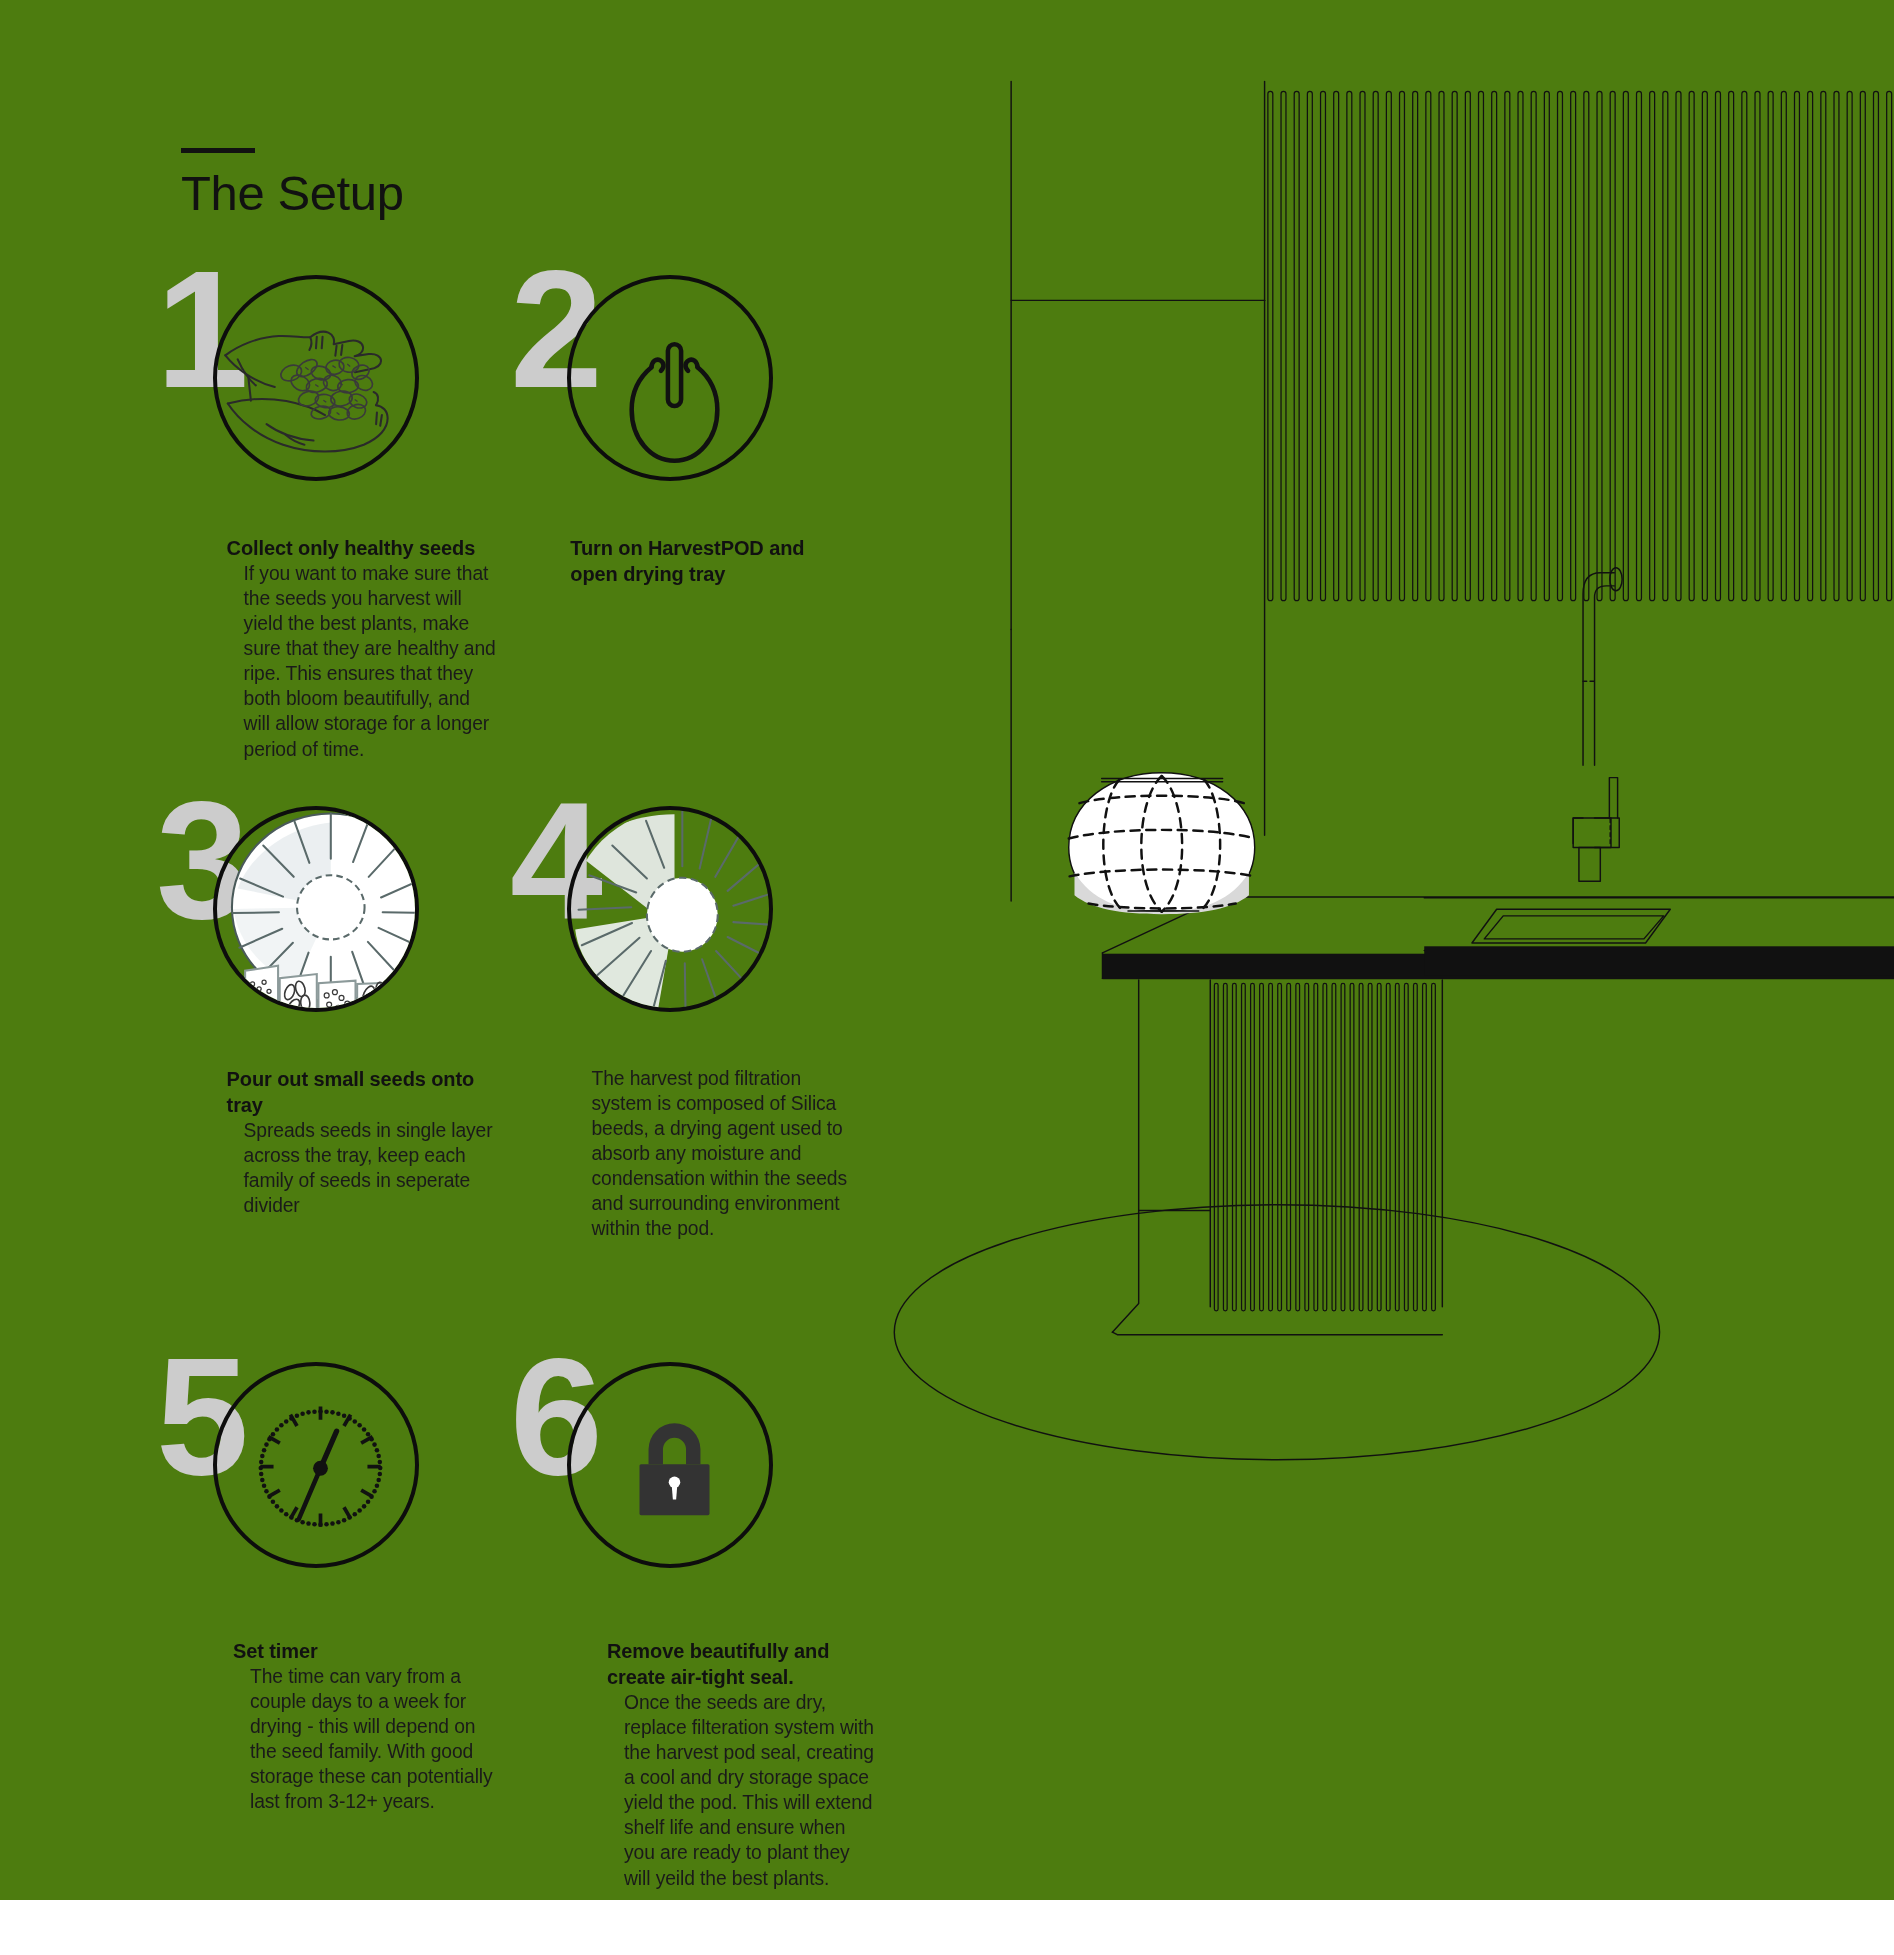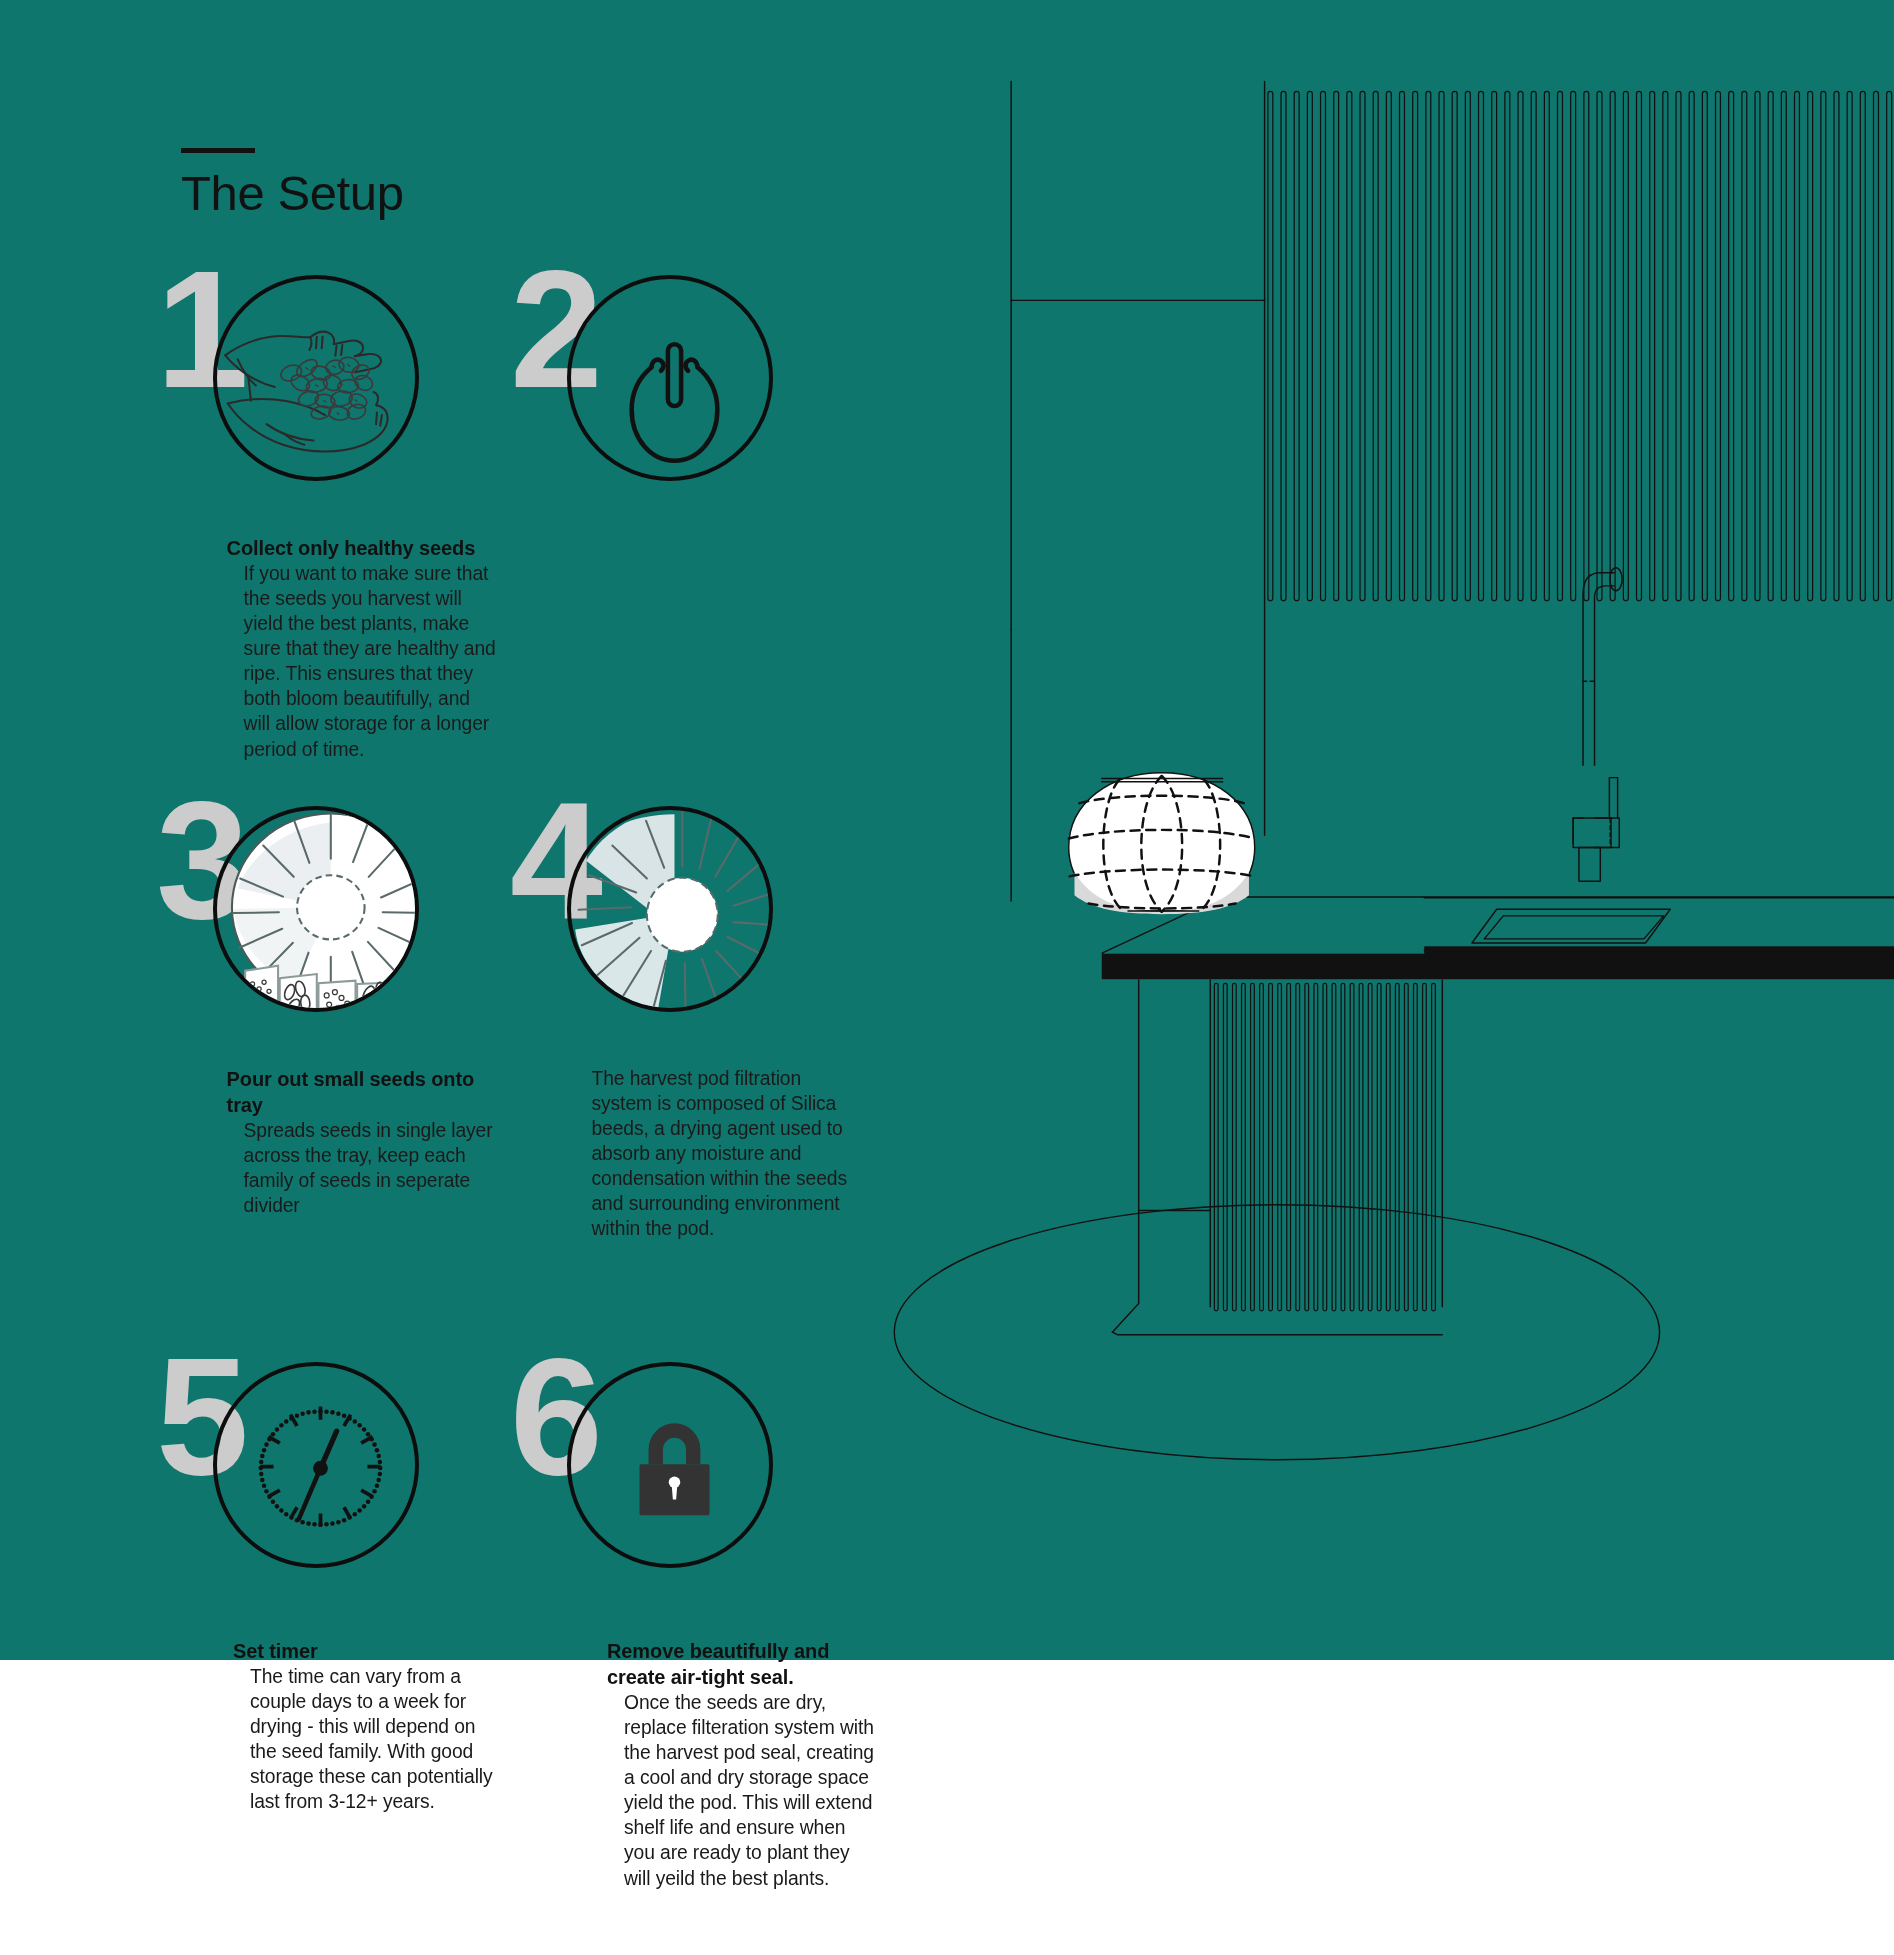--- a/index.html
+++ b/index.html
@@ -2,21 +2,21 @@
 <html style="font-size:6.6px"><head>
 <meta charset="utf-8">
 <style>
   * { box-sizing: border-box; margin: 0; padding: 0; }
   html, body {
     width: 1894px; height: 1955px;
     background: #ffffff;
     font-family: "Liberation Sans", sans-serif;
     overflow: hidden;
   }
-  #page { position: relative; width: 1894px; height: 1660px; background: #0f766e; }
+  #page { position: relative; width: 1894px; height: 1900px; background: #4d7c0f; }
 
   
   #title-block { position: absolute; left: 181px; top: 148px; }
   #title-rule {
     width: 74px; height: 5.3px; background: #111; margin-bottom: 15.6px;
   }
   #page-title {
     font-size: 49px; font-weight: 400; color: #111;
     letter-spacing: -0.4px; line-height: 1;
     font-family: "Liberation Sans", sans-serif;
@@ -139,20 +139,24 @@
       <div class="circle">
         <svg width="215" height="215" viewBox="0 0 522 522">
           <g fill="none" stroke="#111" stroke-width="11" stroke-linecap="round">
             <path d="M205 224 C175 249 157 286 157 327 C157 397 203 451 261 451 C319 451 365 397 365 327 C365 286 347 249 317 224"></path>
             <path d="M205 224 C206 210 216 202 226 207 C236 212 237 224 228 233"></path>
             <path d="M317 224 C316 210 306 202 296 207 C286 212 285 224 294 233"></path>
             <rect x="245" y="168" width="32" height="150" rx="16"></rect>
           </g>
         </svg>
       </div>
+    </div>
+    <div class="step-text">
+      <div class="step-head">Turn on HarvestPOD and open drying tray</div>
+      <div class="step-body"></div>
     </div>
   </div>
 
   <div class="step" id="step-3">
     <div class="step-icon-wrap">
       <div class="step-num">3</div>
       <div class="circle">
         <svg width="215" height="215" viewBox="0 0 522 522">
           <defs>
             <clipPath id="c3">

